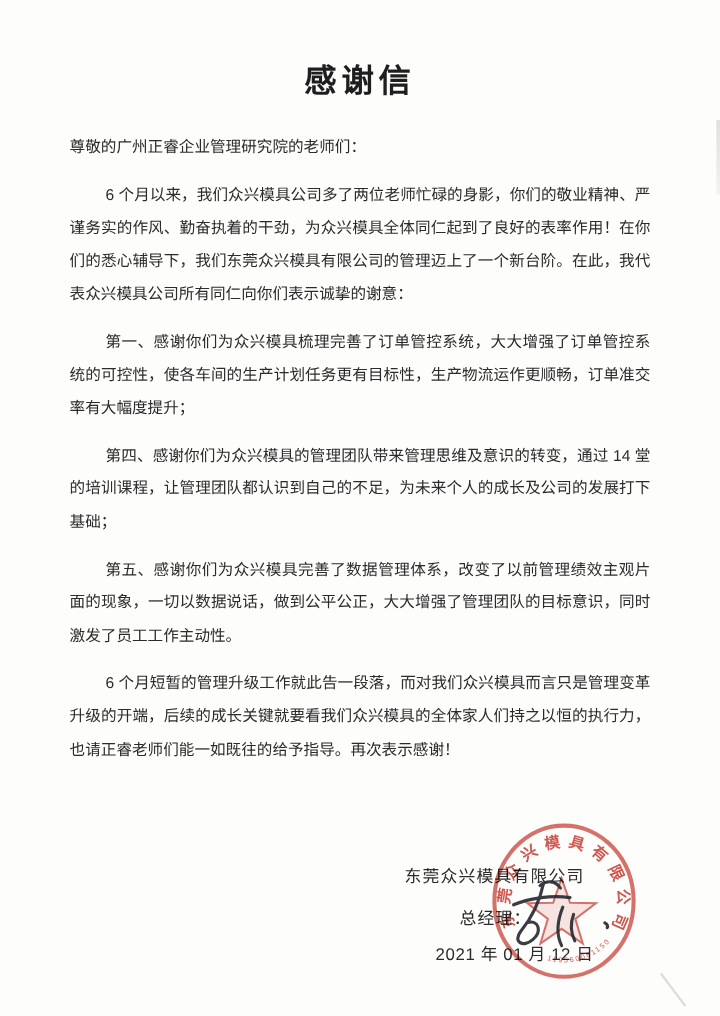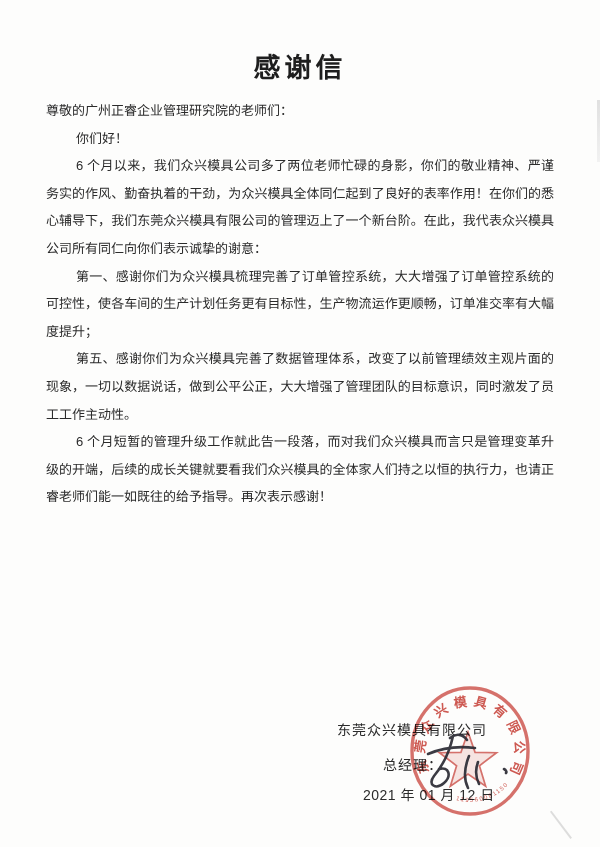--- a/index.html
+++ b/index.html
@@ -28,21 +28,21 @@
     position: absolute;
     left: 46px;
     top: 97px;
     width: 508px;
     font-size: 13px;
     line-height: 27.6px;
     text-align: justify;
     text-align-last: left;
     color: #2b2b2b;
   }
-  .body p { margin: 0; padding: 0; }
+  .body p { margin: 12px; padding: 0; }
   .salutation { text-indent: 0; }
   .greeting, .para { text-indent: 2.3em; }
   .sign-line {
     position: absolute;
     font-size: 14px;
     color: #2b2b2b;
     white-space: nowrap;
   }
   .company-line { top: 719px; left: 337px; letter-spacing: 1px; }
   .role-line    { top: 754px; left: 363px; letter-spacing: 1px; margin-left: 20px; }
@@ -98,24 +98,24 @@
 </style>
 </head>
 <body>
 
 <div class="page">
 
   <h1 class="title">感谢信</h1>
 
   <div class="body">
     <p class="salutation">尊敬的广州正睿企业管理研究院的老师们：</p>
-    <p class="greeting">你们好！</p>
     <div>
         <p class="para">6 个月以来，我们众兴模具公司多了两位老师忙碌的身影，你们的敬业精神、严谨务实的作风、勤奋执着的干劲，为众兴模具全体同仁起到了良好的表率作用！在你们的悉心辅导下，我们东莞众兴模具有限公司的管理迈上了一个新台阶。在此，我代表众兴模具公司所有同仁向你们表示诚挚的谢意：</p>
         <p class="para">第一、感谢你们为众兴模具梳理完善了订单管控系统，大大增强了订单管控系统的可控性，使各车间的生产计划任务更有目标性，生产物流运作更顺畅，订单准交率有大幅度提升；</p>
+        <p class="para">第四、感谢你们为众兴模具的管理团队带来管理思维及意识的转变，通过 14 堂的培训课程，让管理团队都认识到自己的不足，为未来个人的成长及公司的发展打下基础；</p>
         <p class="para">第五、感谢你们为众兴模具完善了数据管理体系，改变了以前管理绩效主观片面的现象，一切以数据说话，做到公平公正，大大增强了管理团队的目标意识，同时激发了员工工作主动性。</p>
         <p class="para">6 个月短暂的管理升级工作就此告一段落，而对我们众兴模具而言只是管理变革升级的开端，后续的成长关键就要看我们众兴模具的全体家人们持之以恒的执行力，也请正睿老师们能一如既往的给予指导。再次表示感谢！</p>
       </div>
   </div>
 
   <div class="sign-line company-line">东莞众兴模具有限公司</div>
   <div class="sign-line role-line">总经理：</div>
   <div class="sign-line date-line">2021 年 01 月 12 日</div>
 
   <svg class="signature" viewBox="0 0 110 68">

